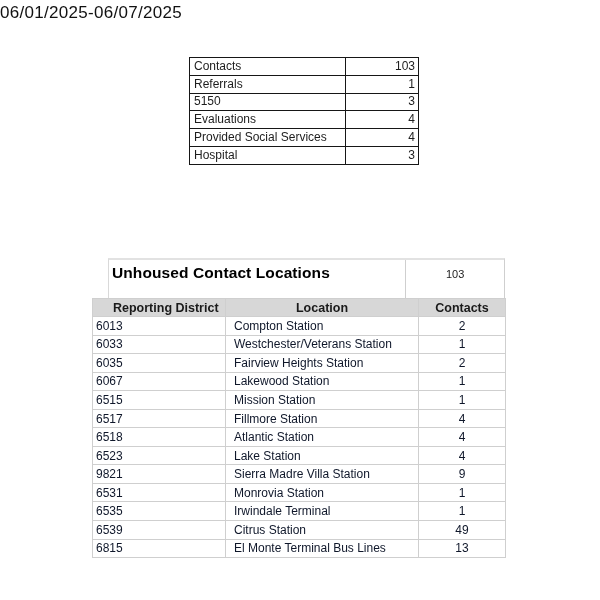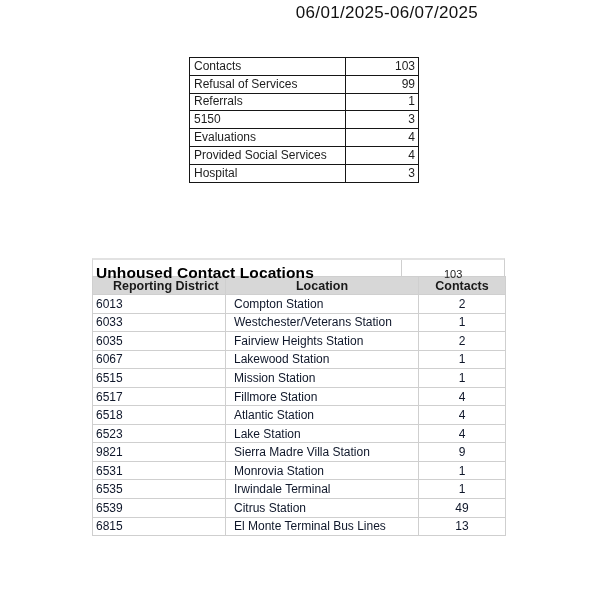--- a/index.html
+++ b/index.html
@@ -6,21 +6,21 @@
   html, body { width:600px; height:600px; background:#ffffff; overflow:hidden; }
   body {
     font-family:"Liberation Sans", sans-serif;
     color:#1d1d1d;
     position:relative;
   }
 
   
   .page-title {
     position:absolute; top:3px; left:0; width:478px;
-    text-align:right;
+    text-align:left;
     font-size:17px;
     letter-spacing:0.3px;
     color:#111111;
   }
 
   
   .summary {
     position:absolute; left:189px; top:57px;
     border-collapse:collapse;
     width:229px;
@@ -37,24 +37,25 @@
   .s-label { width:156px; padding:0 2px 1px 4px; }
   .s-value { text-align:right; padding:0 3px 1px 2px; }
 
   
   .loc-table {
     position:absolute; left:92px; top:258px; width:413px;
     background:#ffffff;
   }
   .loc-title-row {
     display:flex;
-    height:18px;
+    height:40px;
     border-top:2px solid #e2e2e2;
     border-left:1px solid #d9d9d9;
     border-right:1px solid #cfcfcf;
+    margin-left:16px;
   }
   .loc-title {
     width:309px;
     font-weight:bold;
     font-size:15.5px;
     color:#000000;
     padding:4px 0 0 3px;
     letter-spacing:0.1px;
     white-space:nowrap;
   }
@@ -115,24 +116,20 @@
         <col style="width:156px">
         <col style="width:73px">
       </colgroup>
     <tbody>
 
         <tr>
           <td class="s-label">Contacts</td>
           <td class="s-value">103</td>
         </tr>
 
-        <tr>
-          <td class="s-label">Refusal of Services</td>
-          <td class="s-value">99</td>
-        </tr>
 
         <tr>
           <td class="s-label">Referrals</td>
           <td class="s-value">1</td>
         </tr>
 
         <tr>
           <td class="s-label">5150</td>
           <td class="s-value">3</td>
         </tr>

